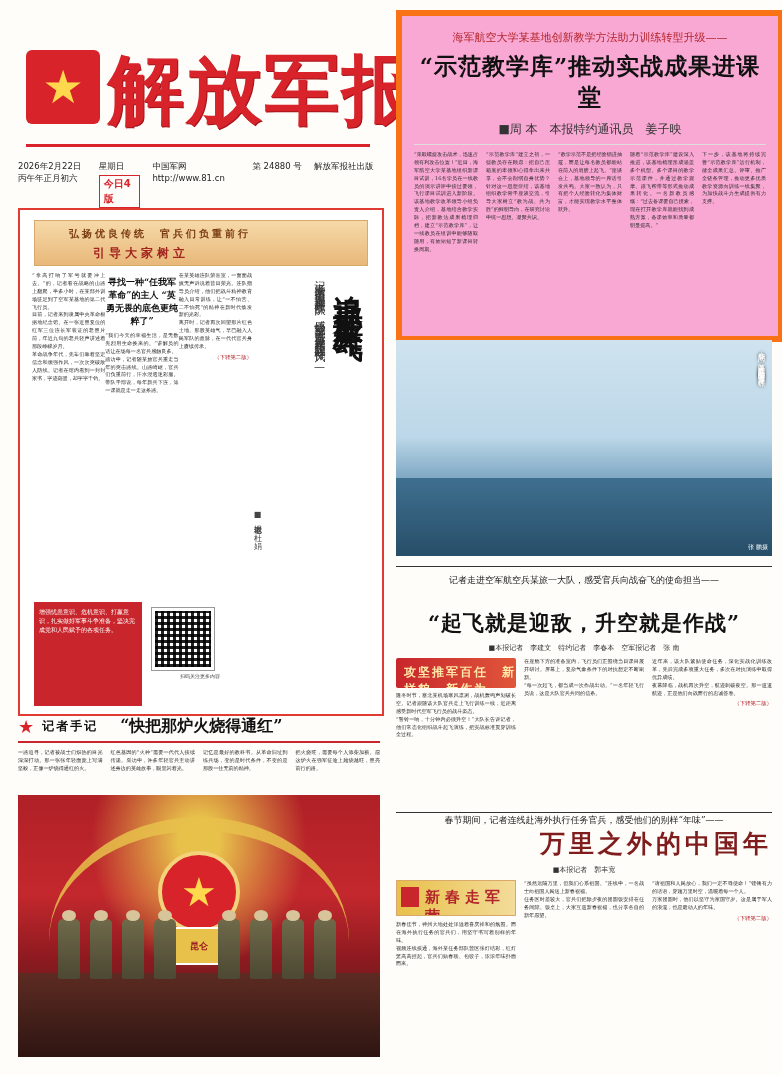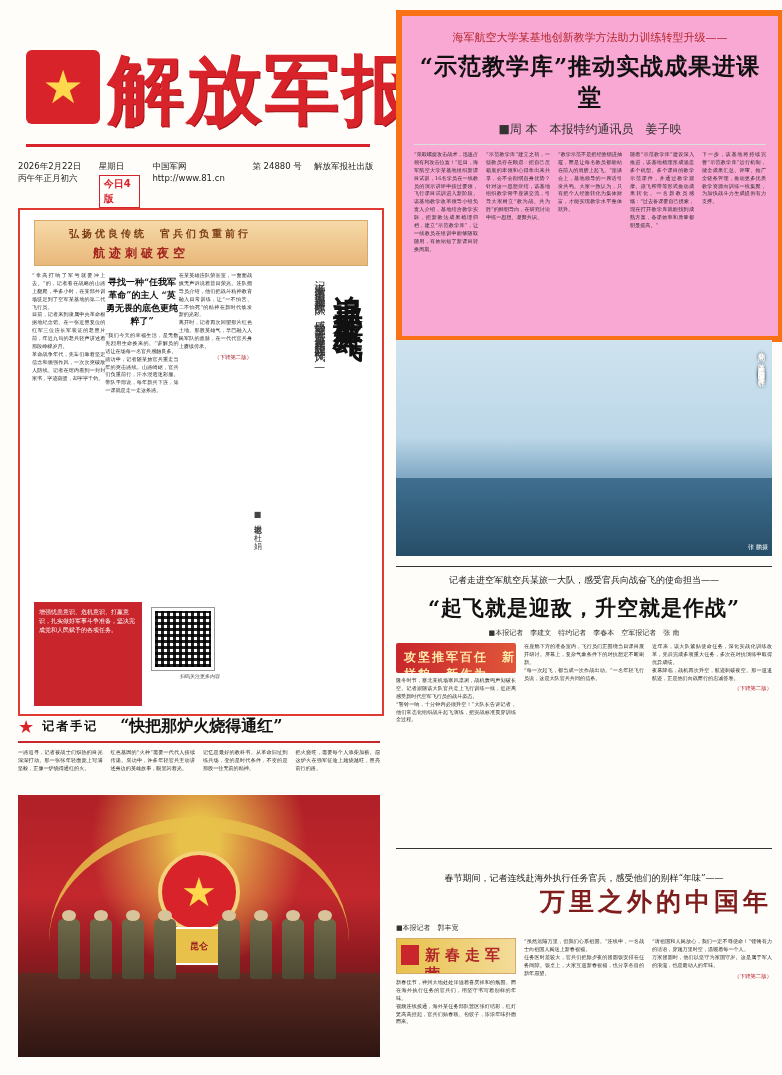--- a/index.html
+++ b/index.html
@@ -110,37 +110,37 @@
       clip-path:polygon(0 0,100% 40%,100% 100%,0 100%);}
   .hullno{position:absolute;bottom:6px;left:210px;color:#fff;font-size:7px;font-weight:bold;letter-spacing:1px;}
   .photo-ship .credit{position:absolute;right:4px;bottom:4px;color:#fff;font-size:6px;}
   .photo-ship .vcap{position:absolute;right:6px;top:6px;height:190px;color:#fff;font-size:7px;
       font-family:"DejaVu Serif",serif;letter-spacing:1px;text-shadow:0 0 3px rgba(0,0,0,.6);}
 
   
   .art2{position:absolute;left:396px;top:566px;width:376px;height:234px;}
   .art2 .shoulder{text-align:center;font-size:9px;color:#222;font-family:"DejaVu Serif",serif;
       border-top:1px solid #333;padding-top:7px;}
-  .art2 .headline{text-align:center;font-size:21px;font-weight:bold;color:#111;margin-top:7px;
+  .art2 .headline{text-align:center;font-size:21px;font-weight:bold;color:#111;margin-top:22px;
       font-family:"DejaVu Serif",serif;letter-spacing:1px;}
   .art2 .byline{text-align:center;font-size:7px;color:#333;margin-top:6px;}
   .art2 .cols{display:flex;gap:8px;margin-top:5px;}
   .art2 .cols .col{flex:1;}
   .art2 .banner{height:30px;background:linear-gradient(90deg,#c8262c,#e0563a);position:relative;
       border-radius:2px;overflow:hidden;margin-bottom:4px;}
   .art2 .banner .bt{position:absolute;left:8px;top:6px;color:#ffe9a8;font-size:12px;font-weight:bold;
       font-family:"DejaVu Serif",serif;letter-spacing:2px;}
 
   
   .art3{position:absolute;left:396px;top:812px;width:376px;height:248px;}
   .art3 .shoulder{text-align:center;font-size:9px;color:#222;font-family:"DejaVu Serif",serif;
-      border-top:1px solid #333;padding-top:23px;margin-top:36px;}
+      border-top:1px solid #333;padding-top:1px;}
   .art3 .headline{text-align:right;font-size:25px;font-weight:bold;color:#7f1d1d;margin-top:0;
       font-family:"DejaVu Serif",serif;letter-spacing:4px;}
-  .art3 .byline{font-size:7px;color:#333;margin-top:5px;}
+  .art3 .byline{text-align:center;font-size:7px;color:#333;margin-top:5px;}
   .art3 .cols{display:flex;gap:8px;margin-top:5px;}
   .art3 .cols .col{flex:1;}
   .art3 .banner{height:34px;background:linear-gradient(90deg,#e8c14b,#f3dc9a);position:relative;
       border:1px solid #d8a96a;margin-bottom:5px;overflow:hidden;}
   .art3 .banner .bt{position:absolute;left:28px;top:7px;color:#b3262c;font-size:15px;font-weight:bold;
       font-family:"DejaVu Serif",serif;letter-spacing:5px;}
   .art3 .banner .bflag{position:absolute;left:4px;top:6px;width:18px;height:20px;background:#c8262c;}
 </style>
 </head>
 <body>
@@ -192,21 +192,21 @@
       <div class="col body-txt">“示范教学库”建立之初，一些教员存在顾虑：把自己压箱底的本领和心得拿出来共享，会不会削弱自身优势？针对这一思想症结，该基地组织教学骨干座谈交流，引导大家树立“教为战、共为胜”的鲜明导向，在研究讨论中统一思想、凝聚共识。</div>
       <div class="col body-txt">“教学示范不是把经验锁进抽屉，而是让每名教员都能站在前人的肩膀上起飞。”座谈会上，基地领导的一席话引发共鸣。大家一致认为，只有把个人经验转化为集体财富，才能实现教学水平整体跃升。</div>
       <div class="col body-txt">随着“示范教学库”建设深入推进，该基地梳理形成涵盖多个机型、多个课目的教学示范课件，并通过教学观摩、跟飞帮带等形式推动成果转化。一名新教员感慨：“过去备课要自己摸索，现在打开教学库就能找到成熟方案，备课效率和质量都明显提高。”</div>
       <div class="col body-txt">下一步，该基地将持续完善“示范教学库”运行机制，健全成果汇总、评审、推广全链条管理，推动更多优质教学资源向训练一线集聚，为加快战斗力生成提供有力支撑。</div>
     </div>
   </div>
 
   <div class="feature">
     <div class="ribbon">
       <div class="l1 cjk">弘扬优良传统　官兵们负重前行</div>
-      <div class="l2 cjk">航迹刺破夜空</div>
+      <div class="l2 cjk">引导大家树立</div>
     </div>
 
     <div class="vhead vtext">追寻那股英雄气</div>
     <div class="vsub vtext">记者踏访革命旧址和英雄部队，感悟我军融入血脉赓火相传的战斗作风——</div>
     <div class="vauthor vtext">■本报记者　杜 娟</div>
 
     <div class="fcols">
       <div class="col">
         <div class="body-txt">“拿高打响了军号就要冲上去。”的，记者看在战略的山路上翻爬，半多小时，在某部外训场驻足到了空军某基地的第二代飞行员。</div>
         <div class="body-txt">日前，记者来到隶属中央革命根据地纪念馆。在一张近照复位的红军三位连长军装证的老照片前，年近九旬的老兵轻声讲述着那段峥嵘岁月。</div>

